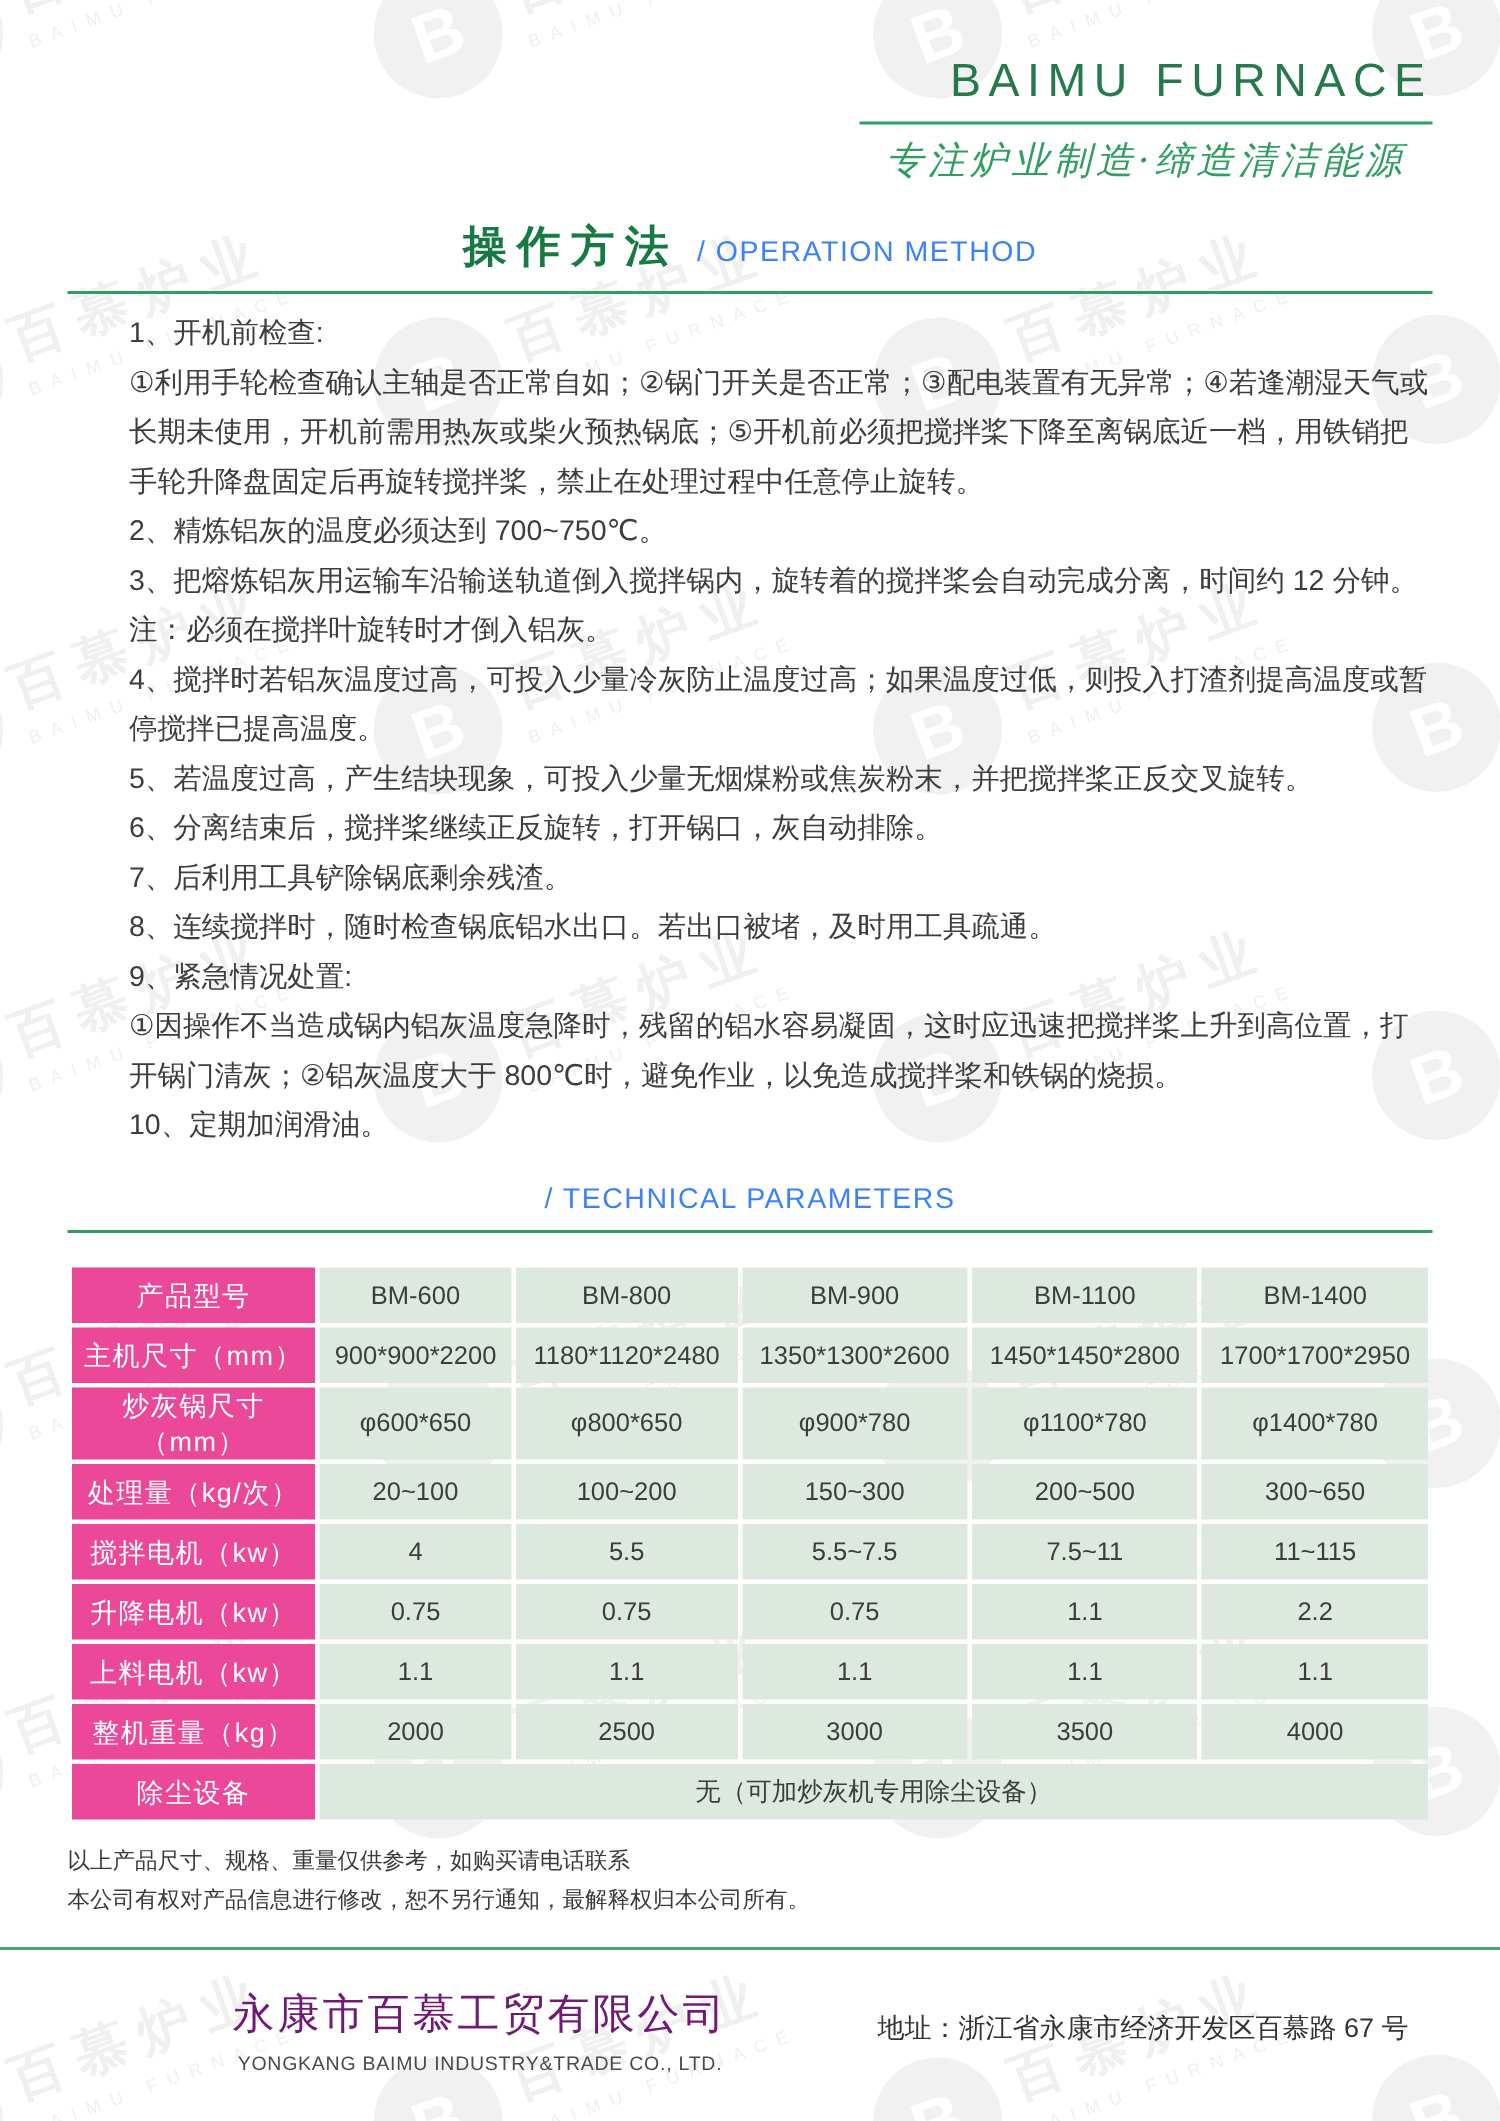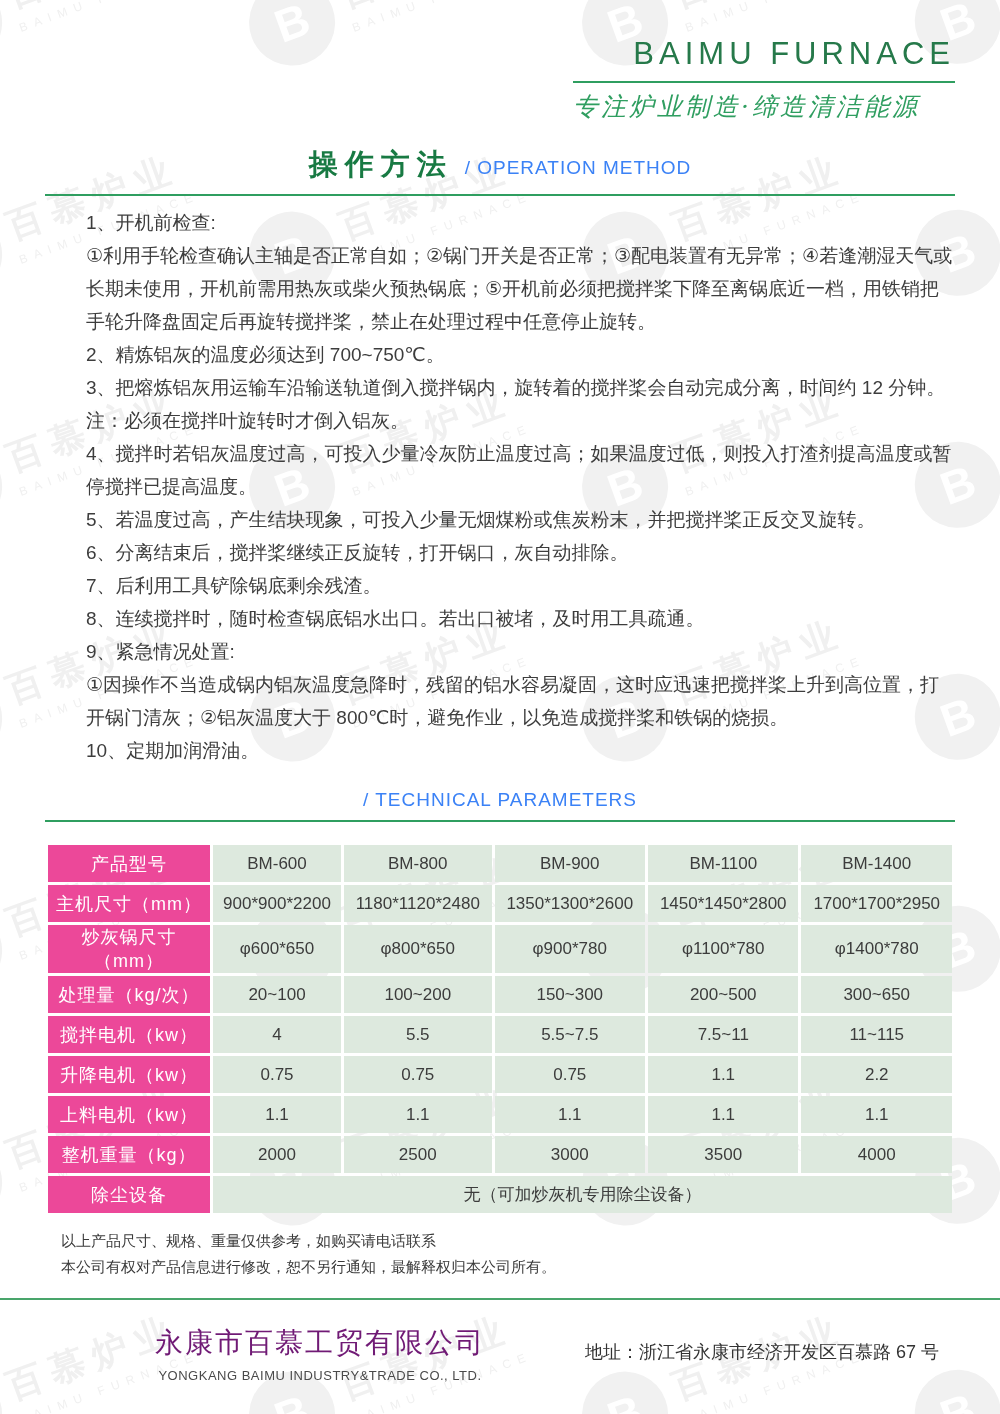--- a/index.html
+++ b/index.html
@@ -17,41 +17,41 @@
                display:flex; align-items:center; justify-content:center;
                color:#ffffff; font-size:46px; font-weight:bold; }
   .wm-text-cn { font-size:36px; letter-spacing:9px; color:#f0f0f0; font-weight:bold; }
   .wm-text-en { font-size:12px; letter-spacing:7px; color:#f0f0f0; margin-top:2px; }
   
   .content { position:relative; z-index:2; padding:0 45px; }
   
   .header { display:flex; flex-direction:column; align-items:flex-end; padding-top:36px; }
   .brand { font-size:31px; color:#26794a; letter-spacing:5px; }
   .brand-rule { width:382px; border-top:2px solid #2f9e60; margin-top:9px; }
-  .tagline { width:382px; margin-top:7px;
+  .tagline { width:382px; text-align:center; margin-top:7px;
              font-family:"DejaVu Serif",serif; font-style:italic;
              font-size:25px; color:#2f9e60; letter-spacing:3px; }
   
   .sec { margin-top:22px; }
   .sec-title-row { display:flex; align-items:baseline; gap:12px;justify-content:center; }
   .sec-cn { font-size:29px; font-weight:bold; color:#187a43; letter-spacing:7px; }
   .sec-en { font-size:19px; color:#3b82f6; letter-spacing:1px; }
   .sec-rule { border-top:2px solid #2f9e60; margin-top:9px; }
   
   .steps { margin-top:10px;margin-left:41px; }
   .step { font-size:19px; color:#3d3d3d; line-height:33px; }
   
   .params { margin-top:20px; width:100%; border-collapse:separate; border-spacing:3px; }
   .params td { height:37px; text-align:center; vertical-align:middle; }
   .params td.lbl { width:162px; background:#ec4899; color:#ffffff;
                    font-size:18px; letter-spacing:1px; }
   .params td.val { background:#dde9de; color:#3c3c3c; font-size:17px;margin-left:48px; }
   
   .notes { margin-top:12px; }
-  .note { font-size:15px; color:#3a3a3a; line-height:26px;margin-left:16px; }
+  .note { font-size:15px; color:#3a3a3a; line-height:26px; }
   
   .footer-rule { margin:18px -45px 0; border-top:2px solid #49a56b; }
   .footer { display:flex; align-items:flex-start; padding-top:24px; }
   .company { margin-left:100px; width:350px; text-align:center; }
   .company-cn { font-size:28px; color:#701a75; letter-spacing:2px; }
   .company-en { font-size:13px; color:#4a4a4a; letter-spacing:0.5px; margin-top:6px; }
   .address { margin-left:90px; padding-top:16px; font-size:18px; color:#333333; }
 </style>
 </head>
 <body>

